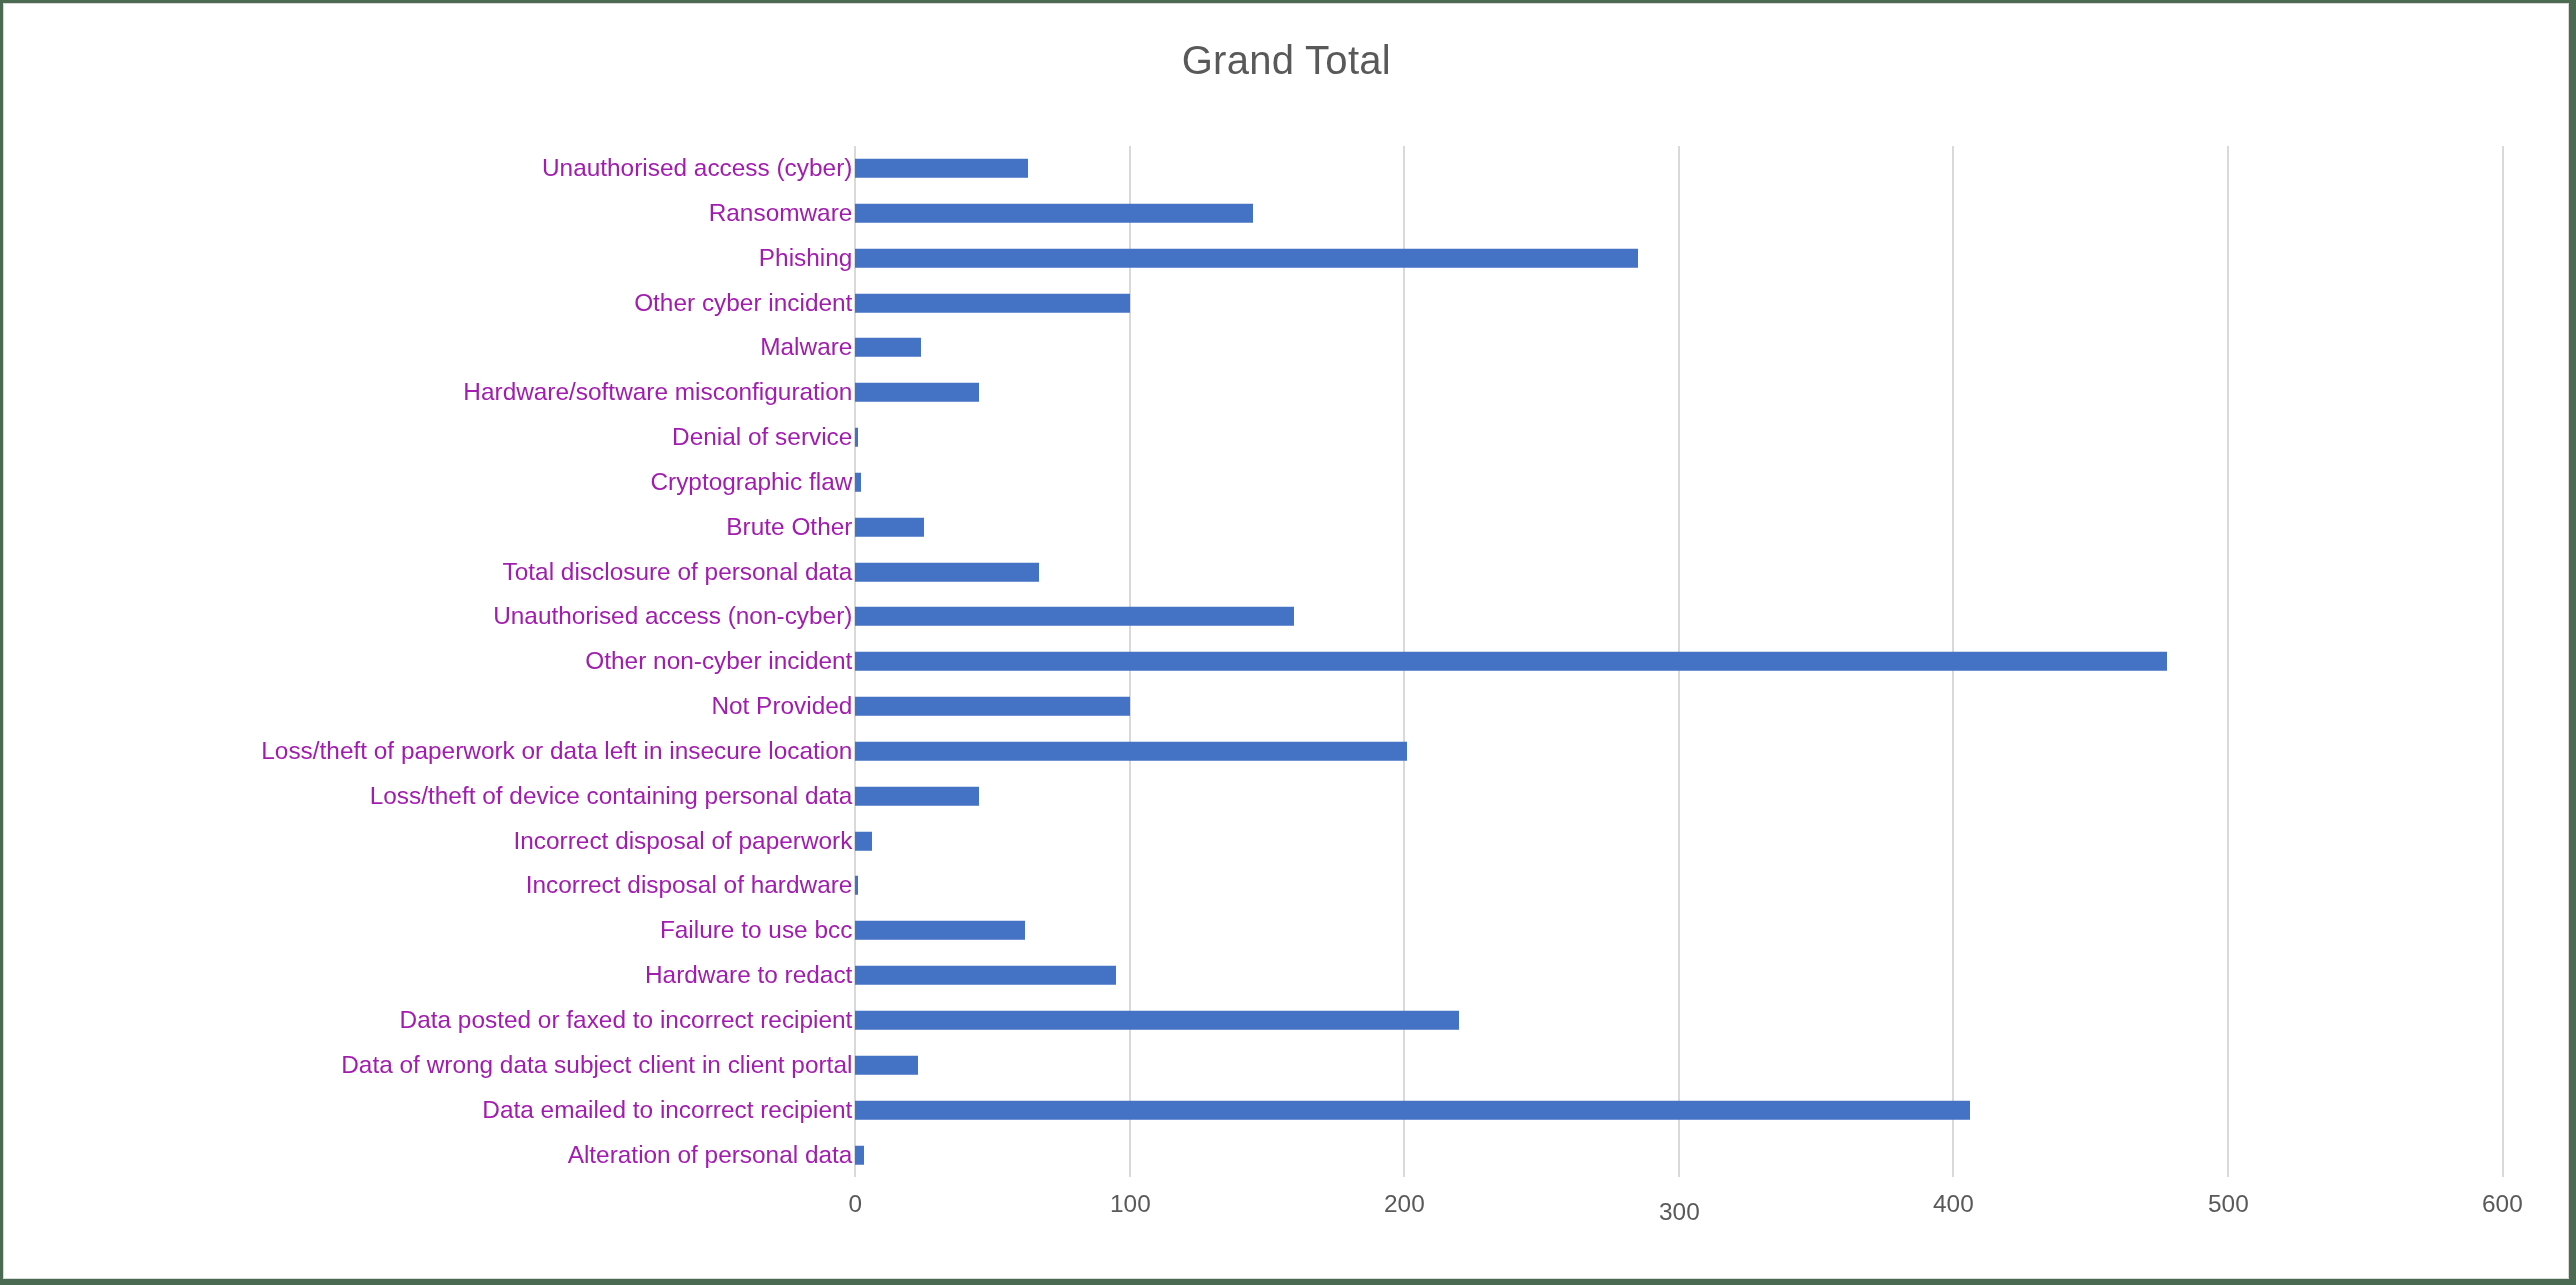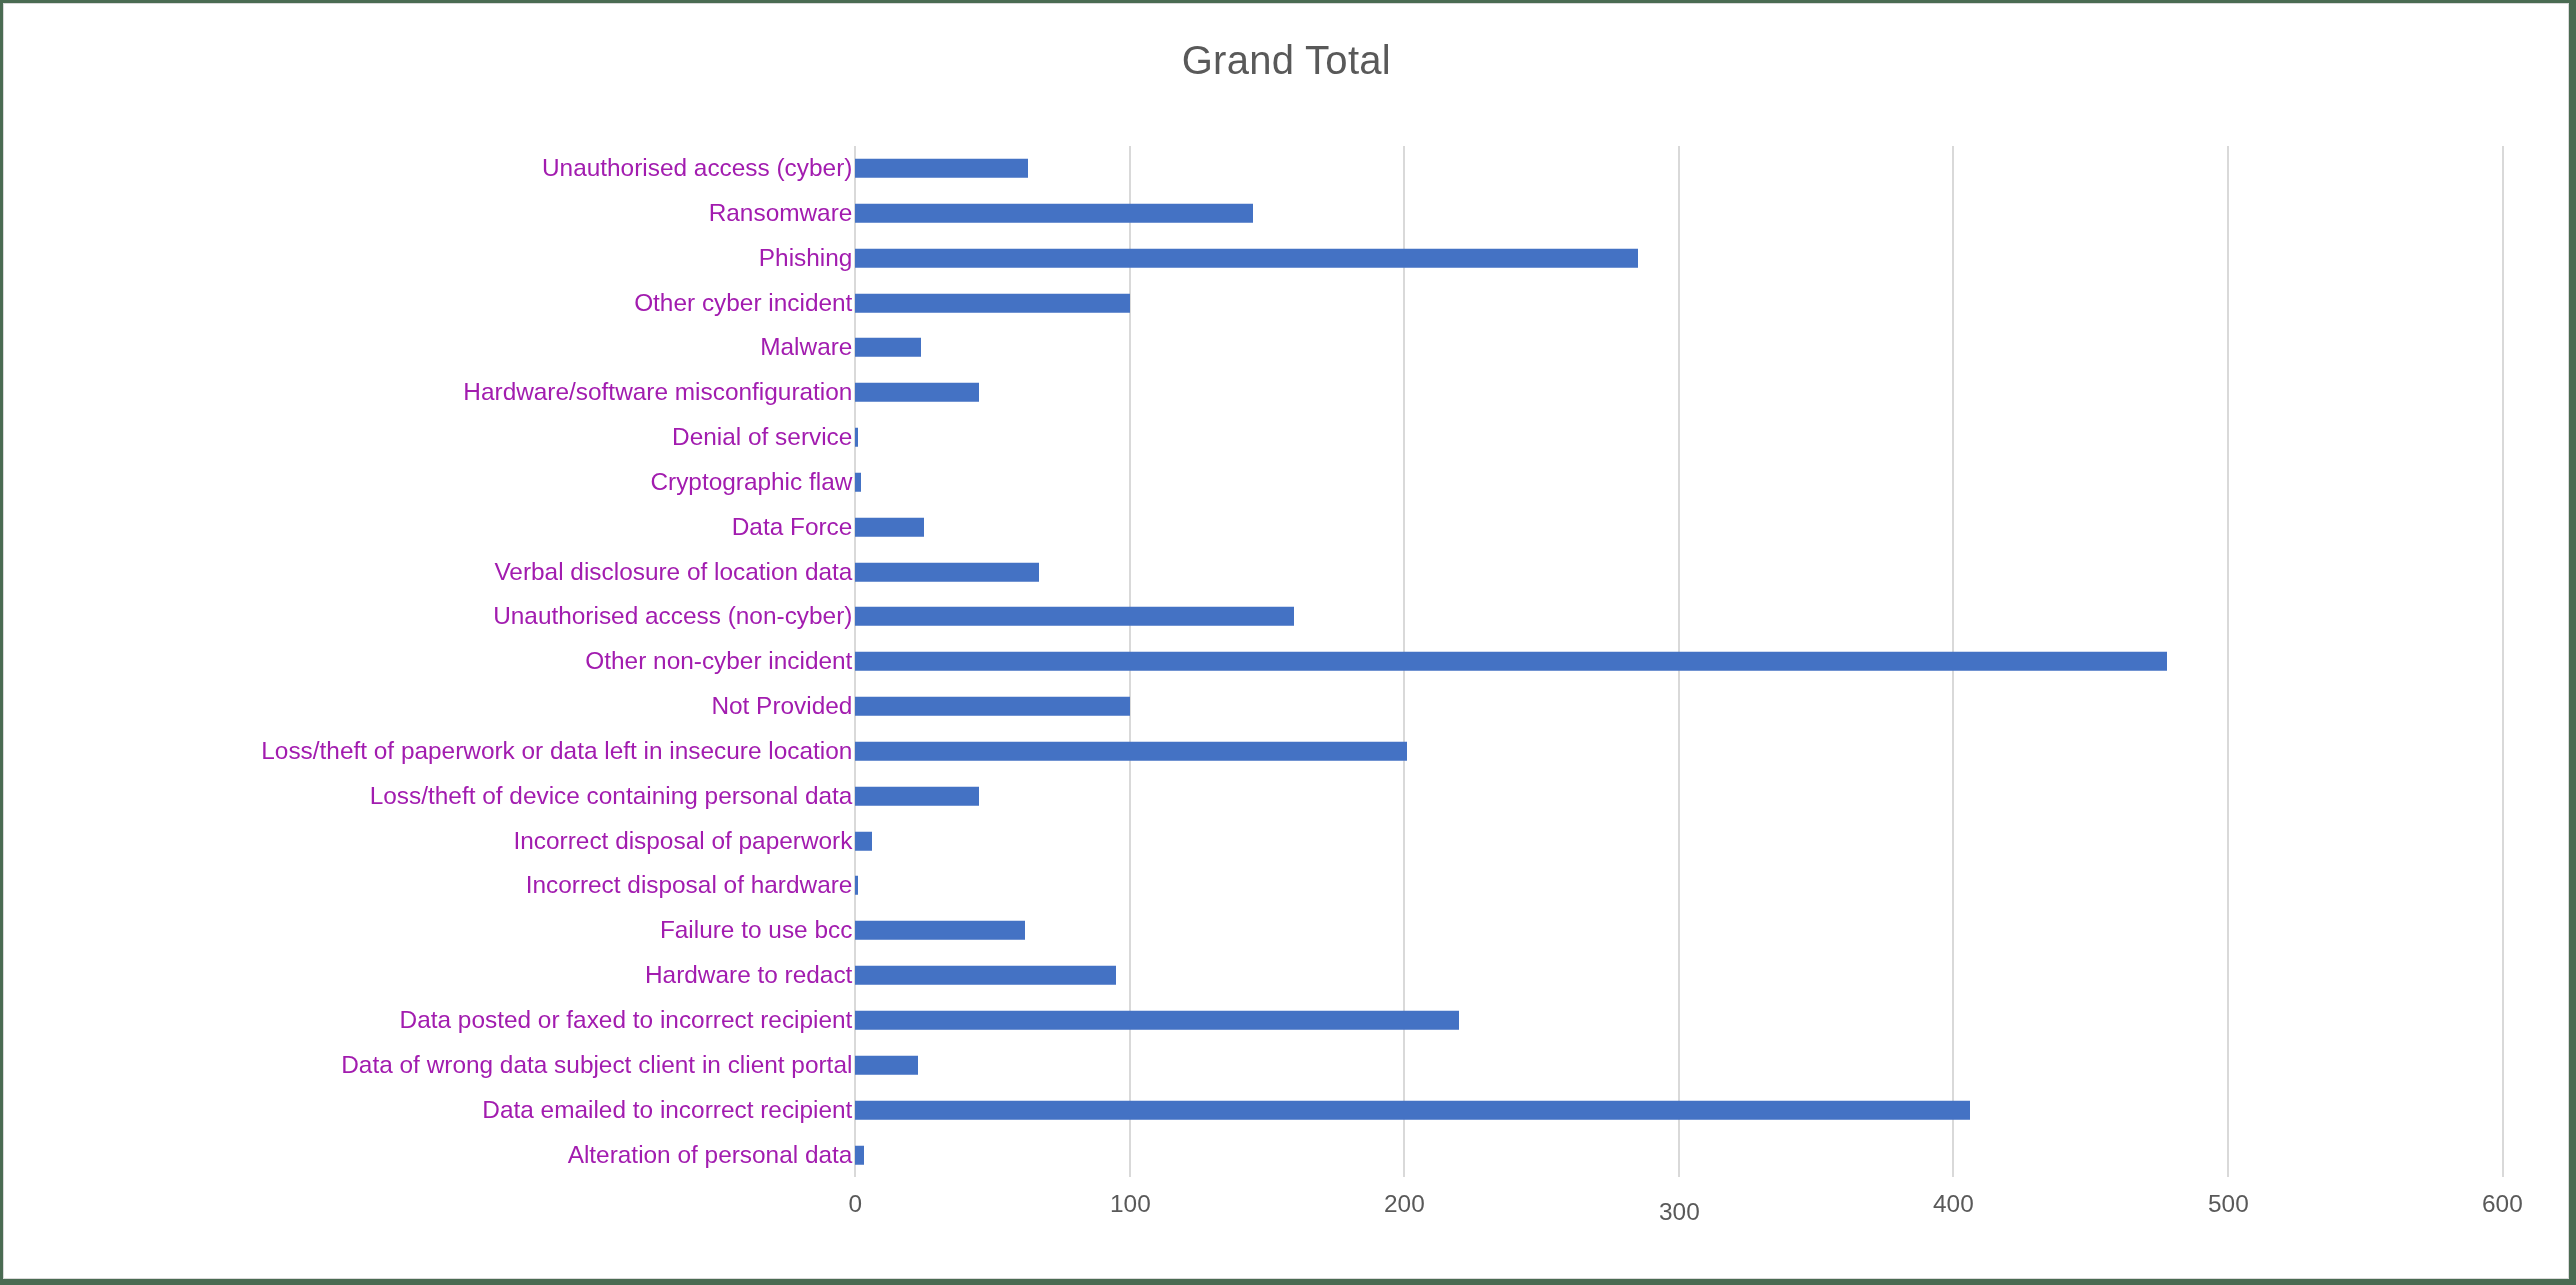--- a/index.html
+++ b/index.html
@@ -108,23 +108,23 @@
       <div class="cat-label" style="top: 299px;">Other cyber incident</div>
       <div class="bar" title="Other cyber incident: 100" style="top: 299px; height: 18.5px; width: 275px; background: rgb(68, 114, 196);"></div>
       <div class="cat-label" style="top: 343px;">Malware</div>
       <div class="bar" title="Malware: 24" style="top: 343px; height: 18.5px; width: 66px; background: rgb(68, 114, 196);"></div>
       <div class="cat-label" style="top: 388px;">Hardware/software misconfiguration</div>
       <div class="bar" title="Hardware/software misconfiguration: 45" style="top: 388px; height: 18.5px; width: 124px; background: rgb(68, 114, 196);"></div>
       <div class="cat-label" style="top: 433px;">Denial of service</div>
       <div class="bar" title="Denial of service: 1" style="top: 433px; height: 18.5px; width: 2.7px; background: rgb(68, 114, 196);"></div>
       <div class="cat-label" style="top: 478px;">Cryptographic flaw</div>
       <div class="bar" title="Cryptographic flaw: 2" style="top: 478px; height: 18.5px; width: 5.5px; background: rgb(68, 114, 196);"></div>
-      <div class="cat-label" style="top: 523px;">Data Force</div>
+      <div class="cat-label" style="top: 523px;">Brute Other</div>
       <div class="bar" title="Brute Force: 25" style="top: 523px; height: 18.5px; width: 69px; background: rgb(68, 114, 196);"></div>
-      <div class="cat-label" style="top: 568px;">Verbal disclosure of location data</div>
+      <div class="cat-label" style="top: 568px;">Total disclosure of personal data</div>
       <div class="bar" title="Verbal disclosure of personal data: 67" style="top: 568px; height: 18.5px; width: 184px; background: rgb(68, 114, 196);"></div>
       <div class="cat-label" style="top: 612px;">Unauthorised access (non-cyber)</div>
       <div class="bar" title="Unauthorised access (non-cyber): 160" style="top: 612px; height: 18.5px; width: 439px; background: rgb(68, 114, 196);"></div>
       <div class="cat-label" style="top: 657px;">Other non-cyber incident</div>
       <div class="bar" title="Other non-cyber incident: 478" style="top: 657px; height: 18.5px; width: 1312px; background: rgb(68, 114, 196);"></div>
       <div class="cat-label" style="top: 702px;">Not Provided</div>
       <div class="bar" title="Not Provided: 100" style="top: 702px; height: 18.5px; width: 275px; background: rgb(68, 114, 196);"></div>
       <div class="cat-label" style="top: 747px;">Loss/theft of paperwork or data left in insecure location</div>
       <div class="bar" title="Loss/theft of paperwork or data left in insecure location: 201" style="top: 747px; height: 18.5px; width: 552px; background: rgb(68, 114, 196);"></div>
       <div class="cat-label" style="top: 792px;">Loss/theft of device containing personal data</div>

